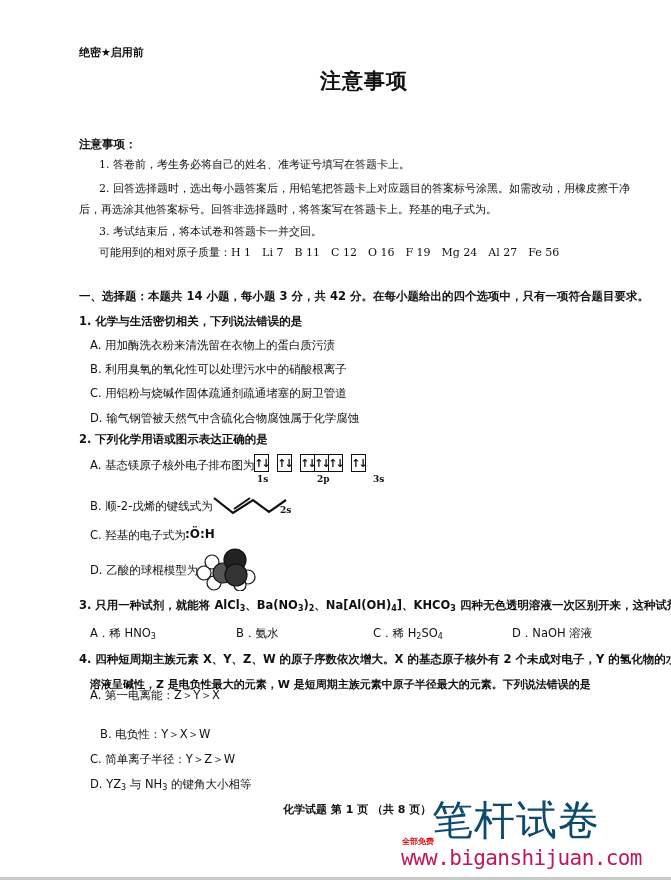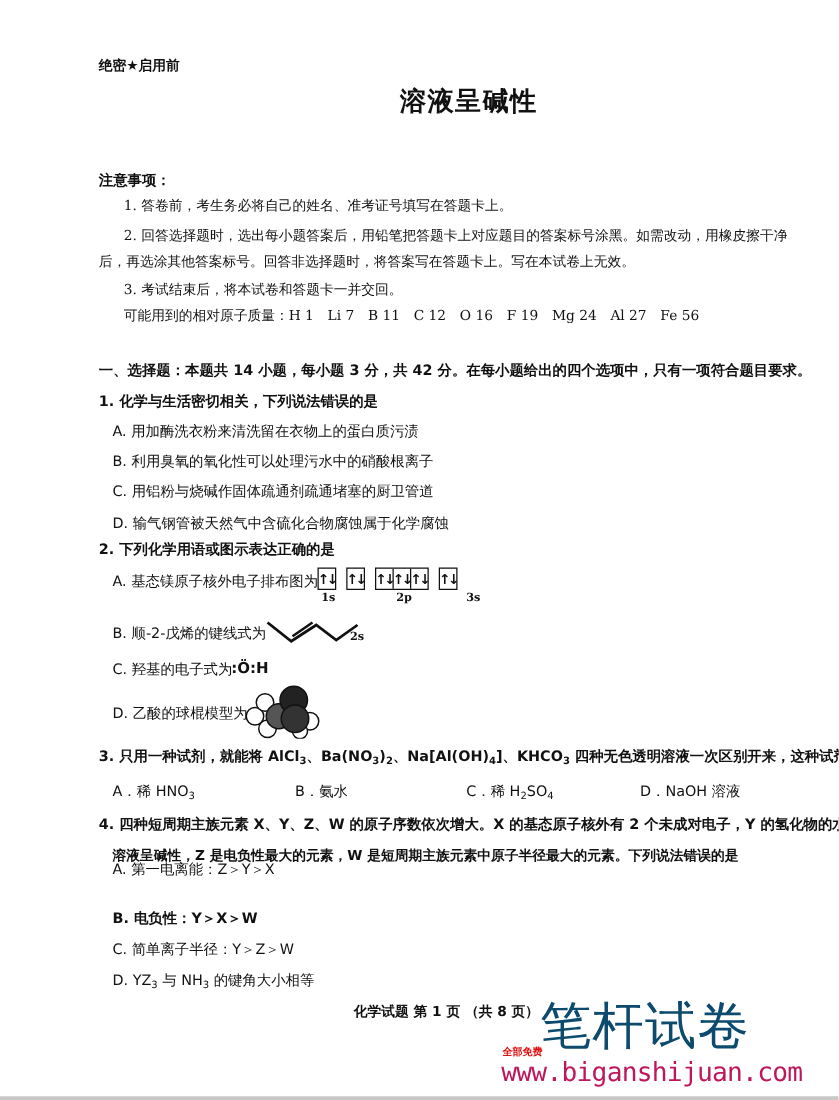--- a/index.html
+++ b/index.html
@@ -28,26 +28,26 @@
   .footer { left: 283px; top: 802px; font-size: 11px; font-weight: bold; font-family: "DejaVu Sans", sans-serif; }
   .wm-big { left: 432px; top: 793px; font-size: 41px; font-family: "DejaVu Sans", sans-serif; letter-spacing: 1px; color: #0c4a6e; }
   .wm-red { left: 402px; top: 836px; font-size: 8px; color: #e01010; font-family: "DejaVu Sans", sans-serif; font-weight: bold; }
   .wm-url { left: 401px; top: 846px; font-size: 21px; font-family: "DejaVu Sans Mono", monospace; color: #be185d; letter-spacing: -0.6px; }
   .bottom-bar { position: absolute; left: 0; top: 877px; width: 671px; height: 3px; background: #c8c8c8; }
 </style>
 </head>
 <body>
 
 <div class="abs secret">绝密★启用前</div>
-<div class="abs title">溶液呈碱性</div>
+<div class="abs title">注意事项</div>
 
 <div class="abs notice-head">注意事项：</div>
 <div class="abs t" style="left:99px; top:157px;">1. 答卷前，考生务必将自己的姓名、准考证号填写在答题卡上。</div>
 <div class="abs t" style="left:99px; top:181px;">2. 回答选择题时，选出每小题答案后，用铅笔把答题卡上对应题目的答案标号涂黑。如需改动，用橡皮擦干净</div>
-<div class="abs t" style="left:79px; top:202px;">后，再选涂其他答案标号。回答非选择题时，将答案写在答题卡上。写在本试卷上无效。</div>
+<div class="abs t" style="left:79px; top:202px;">后，再选涂其他答案标号。回答非选择题时，将答案写在答题卡上。羟基的电子式为。</div>
 <div class="abs t" style="left:99px; top:224px;">3. 考试结束后，将本试卷和答题卡一并交回。</div>
 <div class="abs t" style="left:99px; top:245px;">
   <span>可能用到的相对原子质量：</span><span>H 1　Li 7　B 11　C 12　O 16　F 19　Mg 24　Al 27　Fe 56</span>
 </div>
 
 <div class="abs tb sans" style="left:79px; top:289px;">一、选择题：本题共 14 小题，每小题 3 分，共 42 分。在每小题给出的四个选项中，只有一项符合题目要求。</div>
 
 <div class="abs tb sans" style="left:79px; top:314px;">1. 化学与生活密切相关，下列说法错误的是</div>
 <div class="abs opt" style="left:90px; top:338px;">A. 用加酶洗衣粉来清洗留在衣物上的蛋白质污渍</div>
 <div class="abs opt" style="left:90px; top:362px;">B. 利用臭氧的氧化性可以处理污水中的硝酸根离子</div>
@@ -101,21 +101,21 @@
   <span>3. 只用一种试剂，就能将 </span><span>AlCl</span><sub>3</sub><span>、Ba(NO</span><sub>3</sub><span>)</span><sub>2</sub><span>、Na[Al(OH)</span><sub>4</sub><span>]、KHCO</span><sub>3</sub><span> 四种无色透明溶液一次区别开来，这种试剂是</span>
 </div>
 <div class="abs opt" style="left:90px; top:626px;"><span>A．稀 HNO</span><sub>3</sub></div>
 <div class="abs opt" style="left:236px; top:626px;"><span>B．氨水</span></div>
 <div class="abs opt" style="left:373px; top:626px;"><span>C．稀 H</span><sub>2</sub><span>SO</span><sub>4</sub></div>
 <div class="abs opt" style="left:512px; top:626px;"><span>D．NaOH 溶液</span></div>
 
 <div class="abs tb sans" style="left:79px; top:652px;">4. 四种短周期主族元素 X、Y、Z、W 的原子序数依次增大。X 的基态原子核外有 2 个未成对电子，Y 的氢化物的水</div>
 <div class="abs tb sans" style="left:90px; top:677px; font-size:11px;">溶液呈碱性，Z 是电负性最大的元素，W 是短周期主族元素中原子半径最大的元素。下列说法错误的是</div>
 <div class="abs opt" style="left:90px; top:688px;">A. 第一电离能：Z＞Y＞X</div>
-<div class="abs opt" style="left:90px; top:727px;font-weight:bold;">B. 电负性：Y＞X＞W</div>
+<div class="abs opt" style="left:100px; top:727px;">B. 电负性：Y＞X＞W</div>
 <div class="abs opt" style="left:90px; top:752px;">C. 简单离子半径：Y＞Z＞W</div>
 <div class="abs opt" style="left:90px; top:777px;"><span>D. YZ</span><sub>3</sub><span> 与 NH</span><sub>3</sub><span> 的键角大小相等</span></div>
 
 <div class="abs footer">化学试题 第 1 页 （共 8 页）</div>
 
 <div class="abs wm-big">笔杆试卷</div>
 <div class="abs wm-red">全部免费</div>
 <div class="abs wm-url">www.biganshijuan.com</div>
 
 <div class="bottom-bar"></div>

